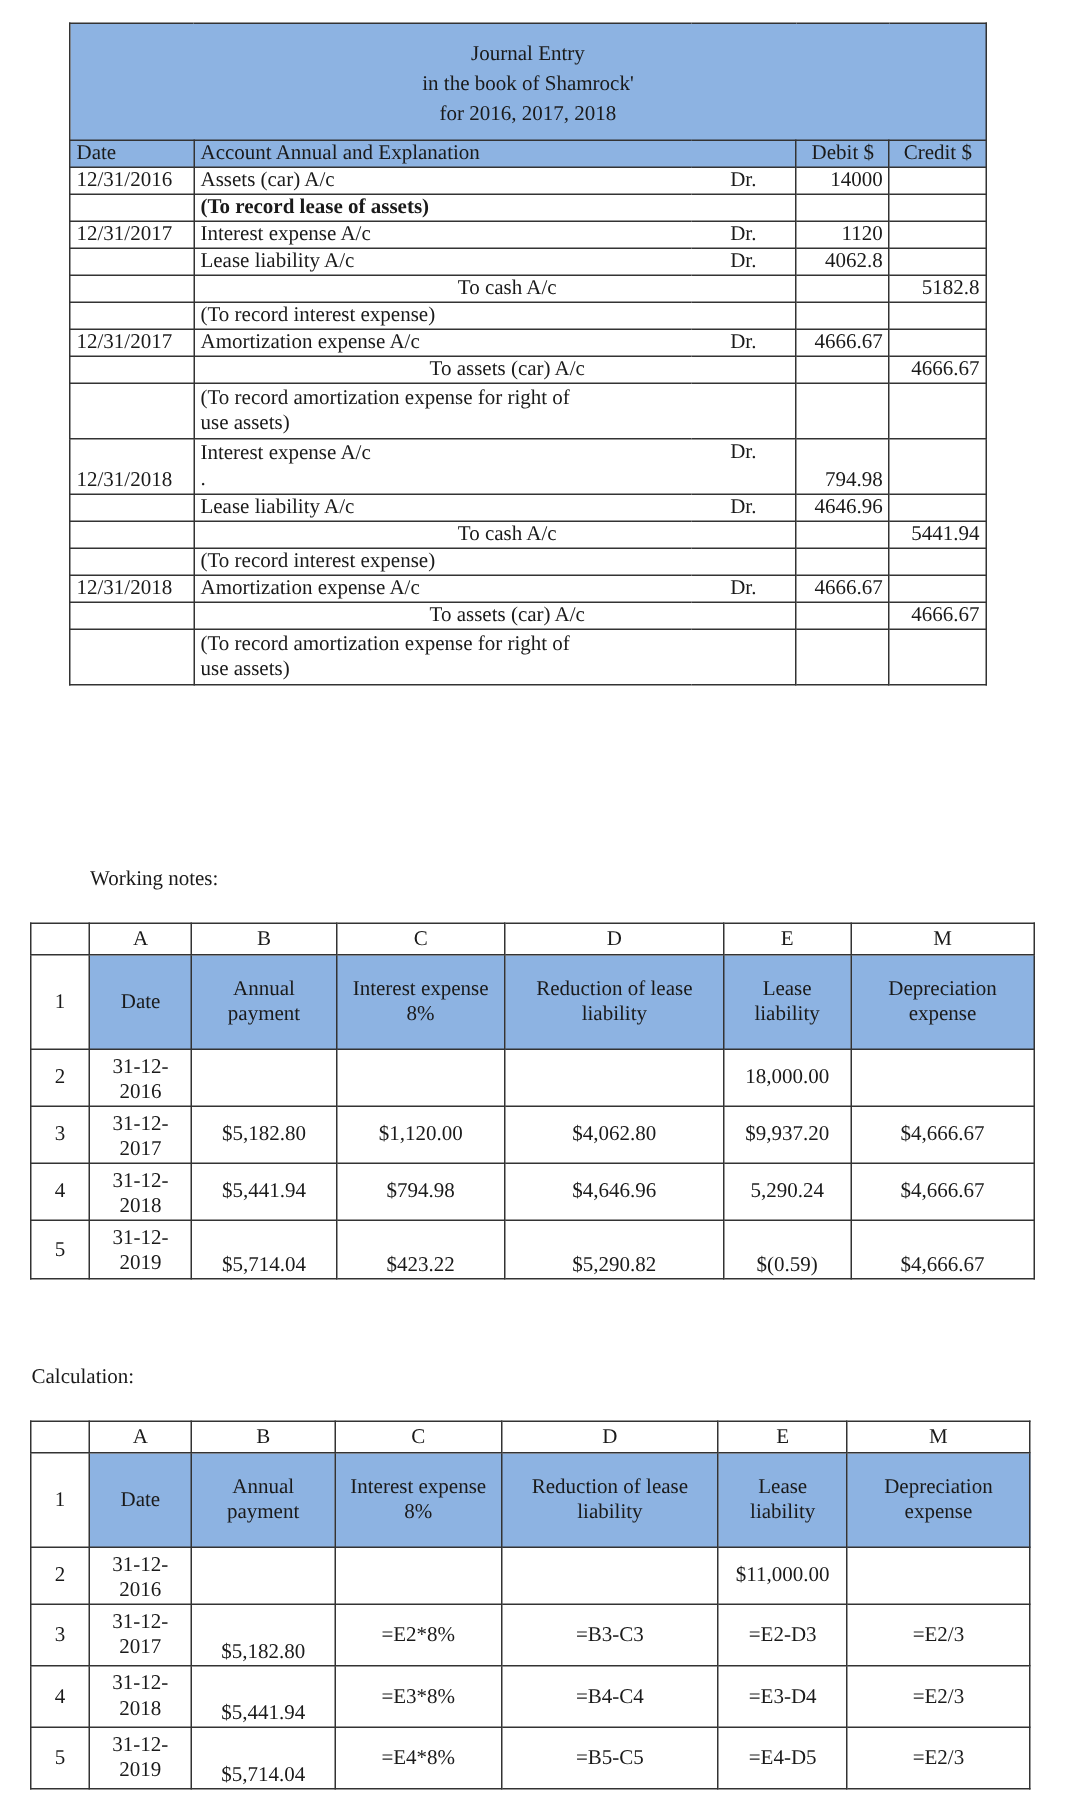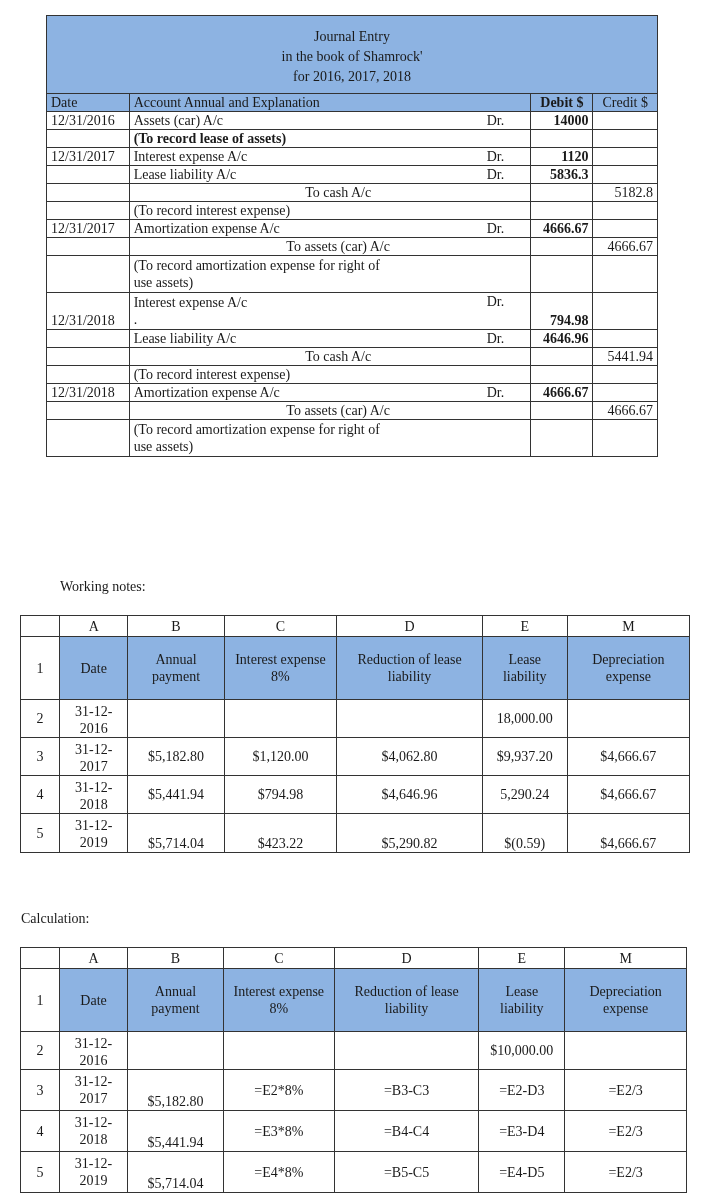--- a/index.html
+++ b/index.html
@@ -8,21 +8,21 @@
   td { border: 1px solid #333; padding: 0 4px; vertical-align: middle; line-height: 17px; }
   .blue { background: #8db3e2; }
 
   
   #journal { left: 46px; top: 15px; width: 612px; }
   #journal .title { text-align: center; height: 73px; padding-top: 4px; line-height: 20px; }
   #journal td.c-date { width: 80px; text-align: left; }
   #journal td.c-acct { width: 284px; }
   #journal td.c-dr { width: 90px; border-left: none; text-align: center; }
   #journal td.c-acct2 { border-right: none; }
-  #journal td.c-debit { width: 58px; text-align: right; font-weight: bold; }
+  #journal td.c-debit { width: 58px; text-align: right; }
   #journal td.c-credit { width: 62px; text-align: right; }
   #journal tr.h td { height: 17px; }
   .indent-to { text-align: center; }
 
   .section-label { position: absolute; font-size: 14px; }
 
   
   .sheet { width: 670px; }
   .sheet td { text-align: center; }
   .sheet td.rn { width: 30px; }
@@ -66,21 +66,21 @@
         <td class="c-date">12/31/2017</td>
         <td class="c-acct c-acct2"><span>Interest expense A/c</span></td>
         <td class="c-dr">Dr.</td>
         <td class="c-debit">1120</td>
         <td class="c-credit"></td>
       </tr>
       <tr>
         <td class="c-date"></td>
         <td class="c-acct c-acct2"><span>Lease liability A/c</span></td>
         <td class="c-dr">Dr.</td>
-        <td class="c-debit">5836.3</td>
+        <td class="c-debit">4062.8</td>
         <td class="c-credit"></td>
       </tr>
       <tr>
         <td class="c-date"></td>
         <td class="c-acct c-acct2 indent-to" style="padding-left: 90px;"><span>To cash A/c</span></td>
         <td class="c-dr"></td>
         <td class="c-debit"></td>
         <td class="c-credit">5182.8</td>
       </tr>
       <tr>
@@ -248,21 +248,21 @@
         <td class="blue">Reduction of lease liability</td>
         <td class="blue">Lease liability</td>
         <td class="blue">Depreciation expense</td>
       </tr>
       <tr>
         <td class="rn" style="height: 20px;">2</td>
         <td style="vertical-align: top; padding-top: 3px;">31-12-2016</td>
         <td></td>
         <td></td>
         <td></td>
-        <td>$10,000.00</td>
+        <td>$11,000.00</td>
         <td></td>
       </tr>
       <tr>
         <td class="rn" style="height: 40px;">3</td>
         <td style="vertical-align: top; padding-top: 3px;">31-12-2017</td>
         <td style="vertical-align: bottom;">$5,182.80</td>
         <td>=E2*8%</td>
         <td>=B3-C3</td>
         <td>=E2-D3</td>
         <td>=E2/3</td>

